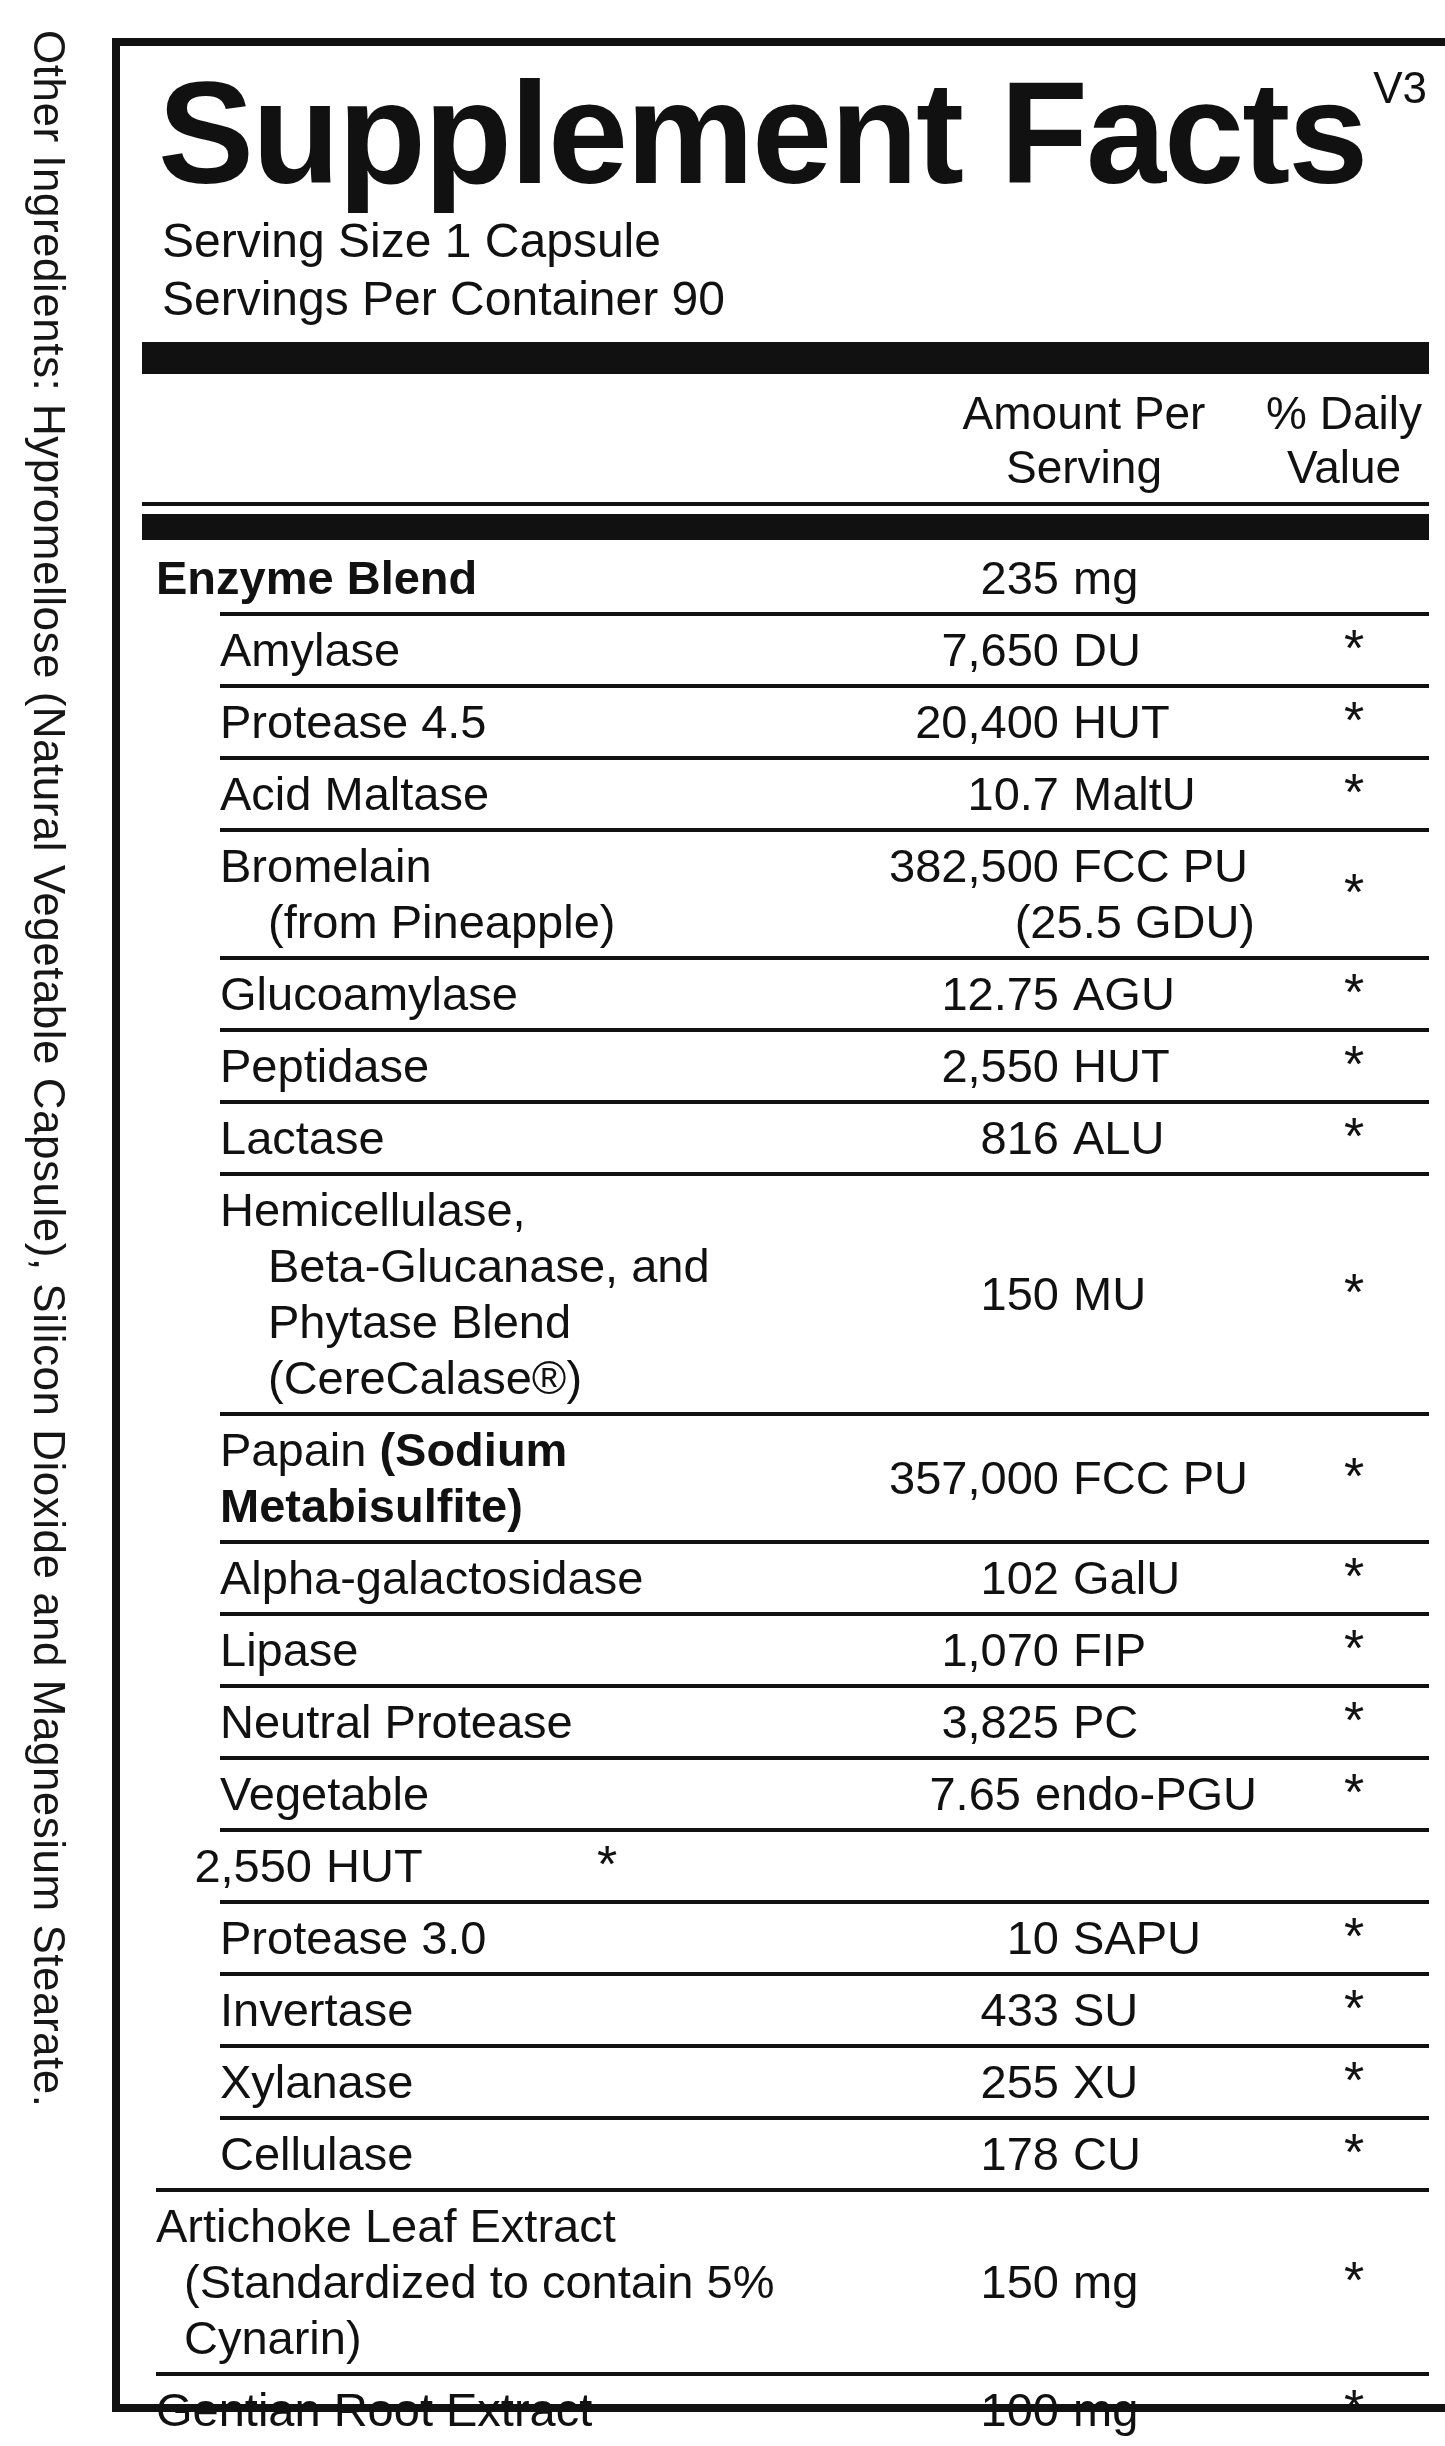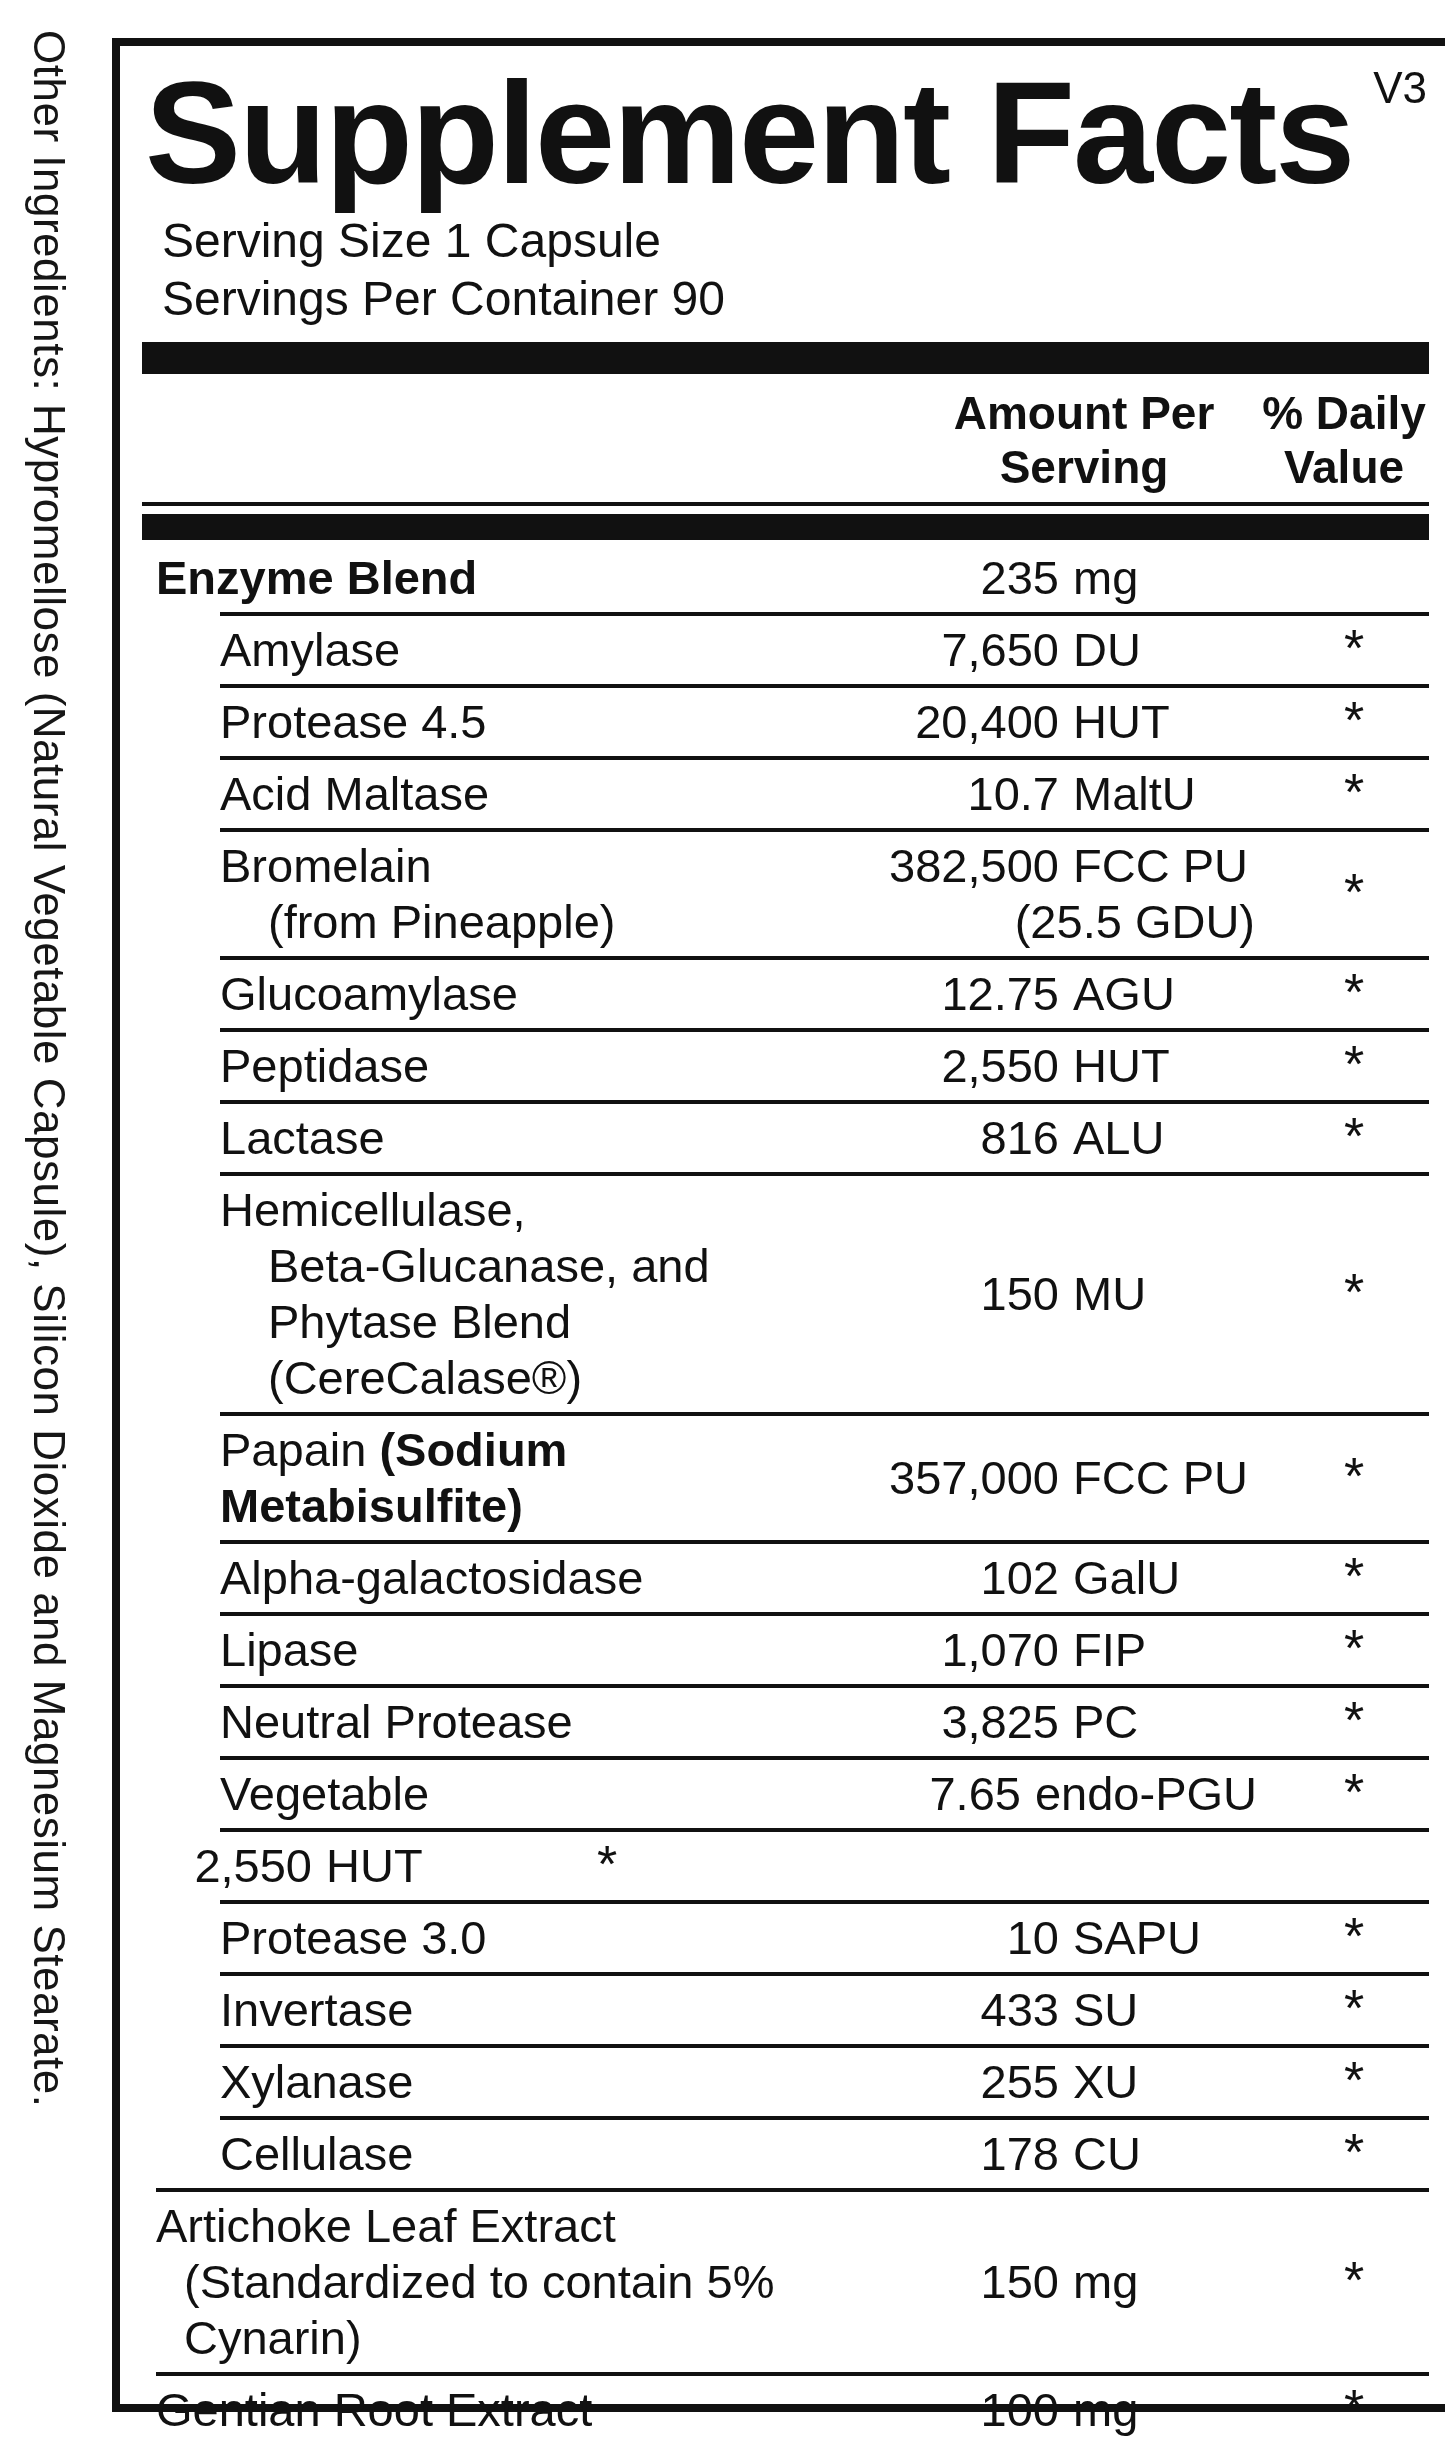--- a/index.html
+++ b/index.html
@@ -29,42 +29,42 @@
     left:112px;top:38px;
     width:1287px;height:2358px;
     border:8px solid #111;
     background:#fff;
     padding:0 20px 0 22px;
     box-sizing:content-box;
   }
   .title-row{position:relative;margin-top:16px;height:150px;}
   .title{
     display:inline-block;
-    margin-left:3px;
+    margin-left:16px;
     font-size:144px;
     font-weight:bold;
     letter-spacing:-2px;
     line-height:144px;
     white-space:nowrap;
   }
   .version{
     position:absolute;
     top:4px;right:2px;
     font-size:44px;
     line-height:44px;
   }
   .serving-line{font-size:48px;line-height:58px;margin-left:20px;}
   .bar{background:#111;width:100%;}
   .bar1{height:32px;margin-top:14px;}
   .bar2{height:26px;margin-top:8px;}
   .bar3{height:30px;margin-top:2px;}
   .col-headers{
     display:flex;justify-content:flex-end;
     padding:12px 0 8px 0;
-    font-weight:bold;font-size:46px;line-height:54px;
+    font-weight:normal;font-size:46px;line-height:54px;
     text-align:center;
   }
   .hdr-amount{width:350px;}
   .hdr-dv{width:170px;}
   .header-rule{border-top:4px solid #111;height:0;}
   
   .row{
     display:flex;align-items:center;
     position:relative;
     padding:10px 0 6px 0;

